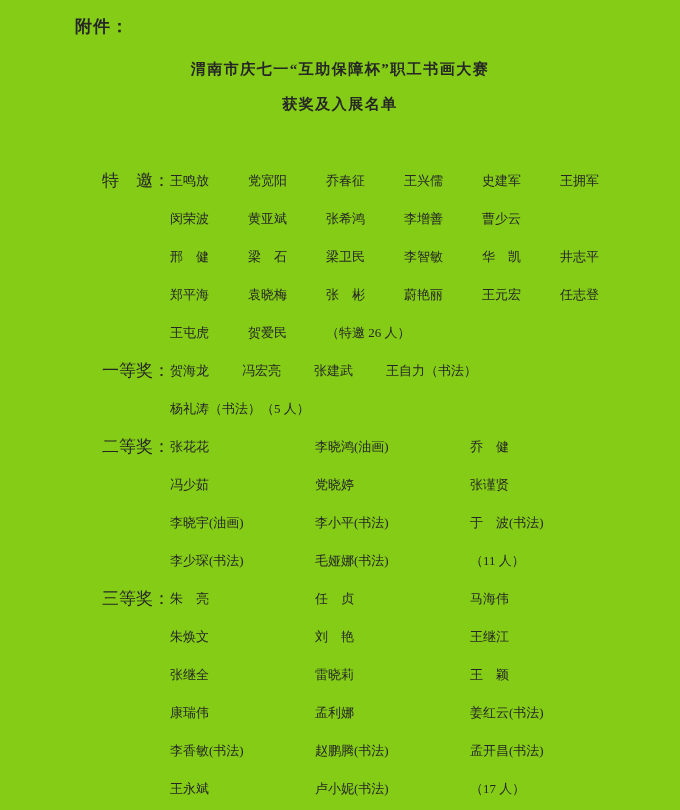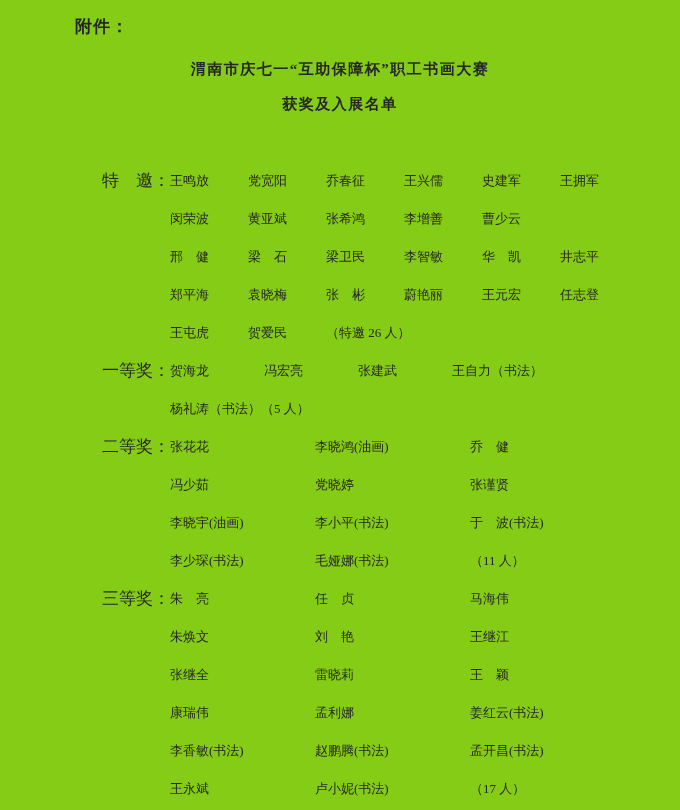--- a/index.html
+++ b/index.html
@@ -48,21 +48,21 @@
   }
   .rows { flex: 1; }
   .row {
     display: grid;
     height: 38px;
     font-size: 13px;
     line-height: 38px;
     white-space: nowrap;
   }
   .six-col   { grid-template-columns: repeat(5, 78px) 1fr; }
-  .four-col  { grid-template-columns: repeat(3, 72px) 1fr; gap: 22px; }
+  .four-col  { grid-template-columns: repeat(3, 72px) 1fr; }
   .three-col { grid-template-columns: 145px 155px 1fr; }
   .row .cell { display: block; }
   .row .cell:only-child { grid-column: 1 / -1; }
 </style>
 </head>
 <body>
 
 <div class="page">
   <div class="attachment">附件：</div>
 

